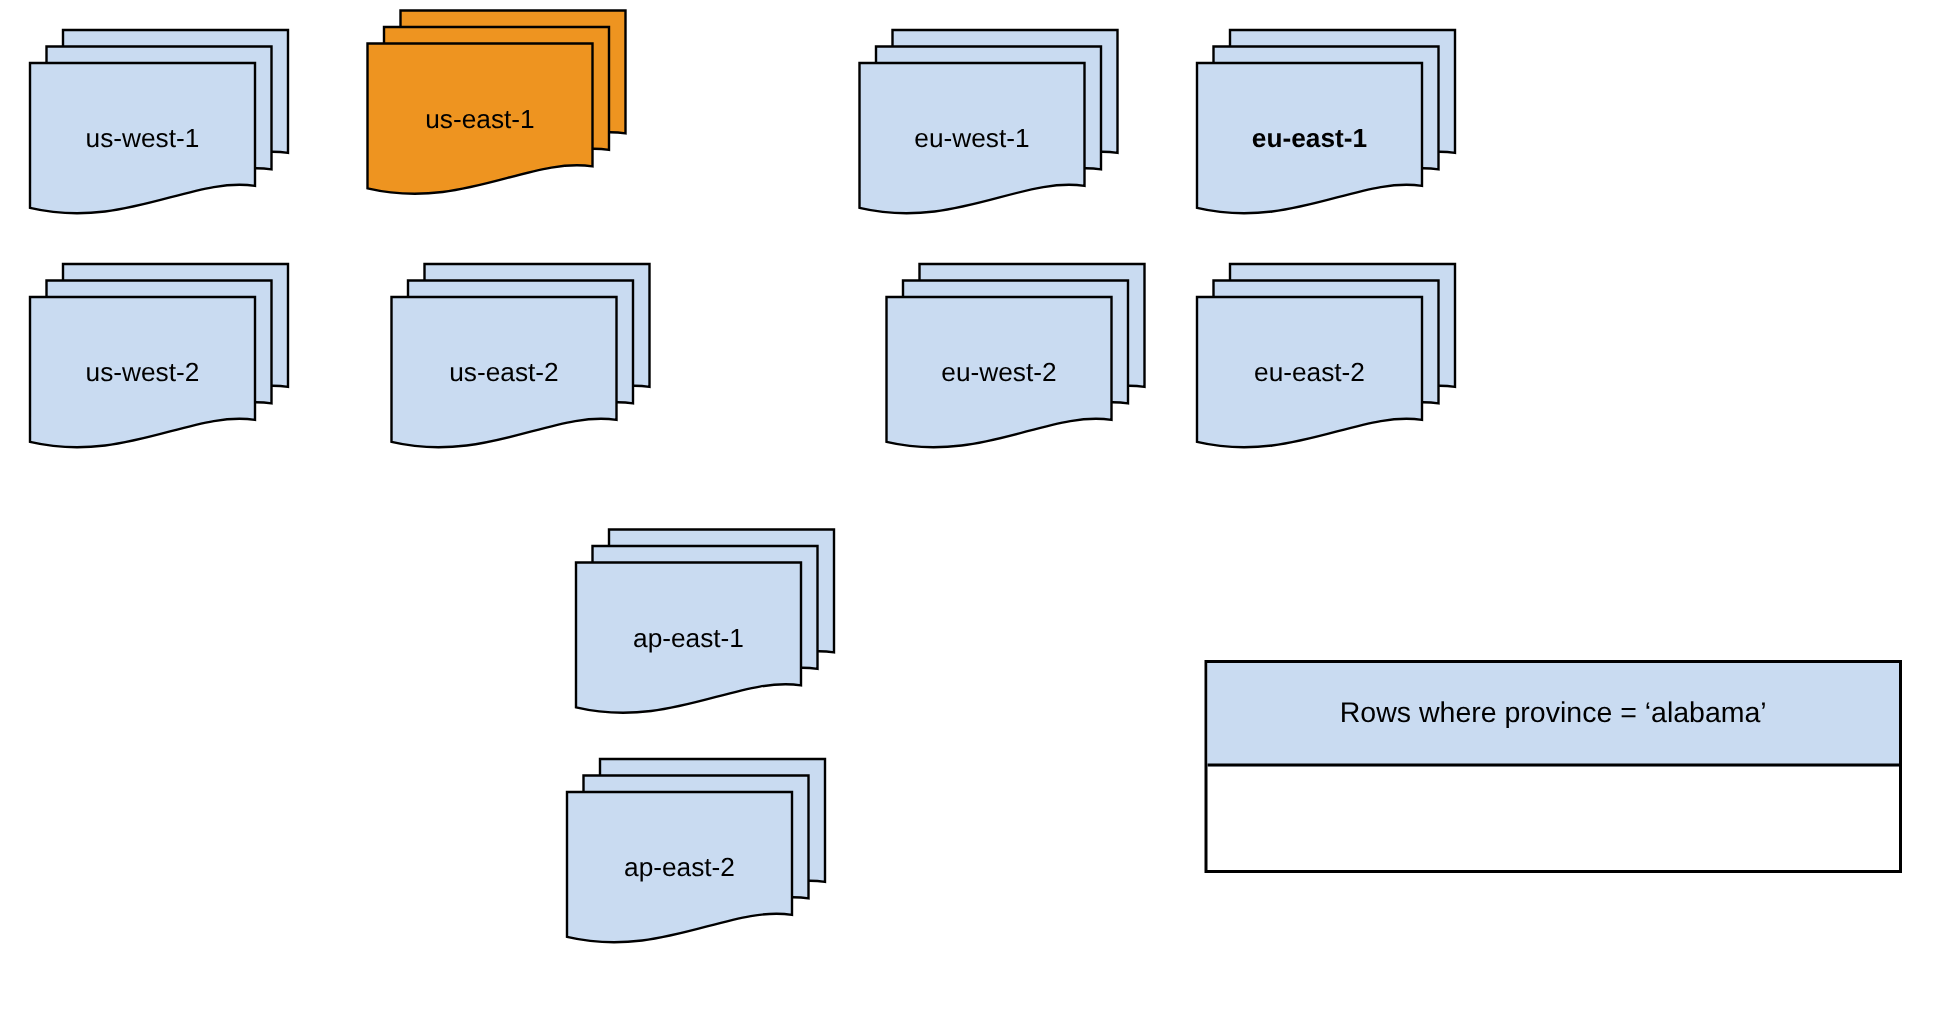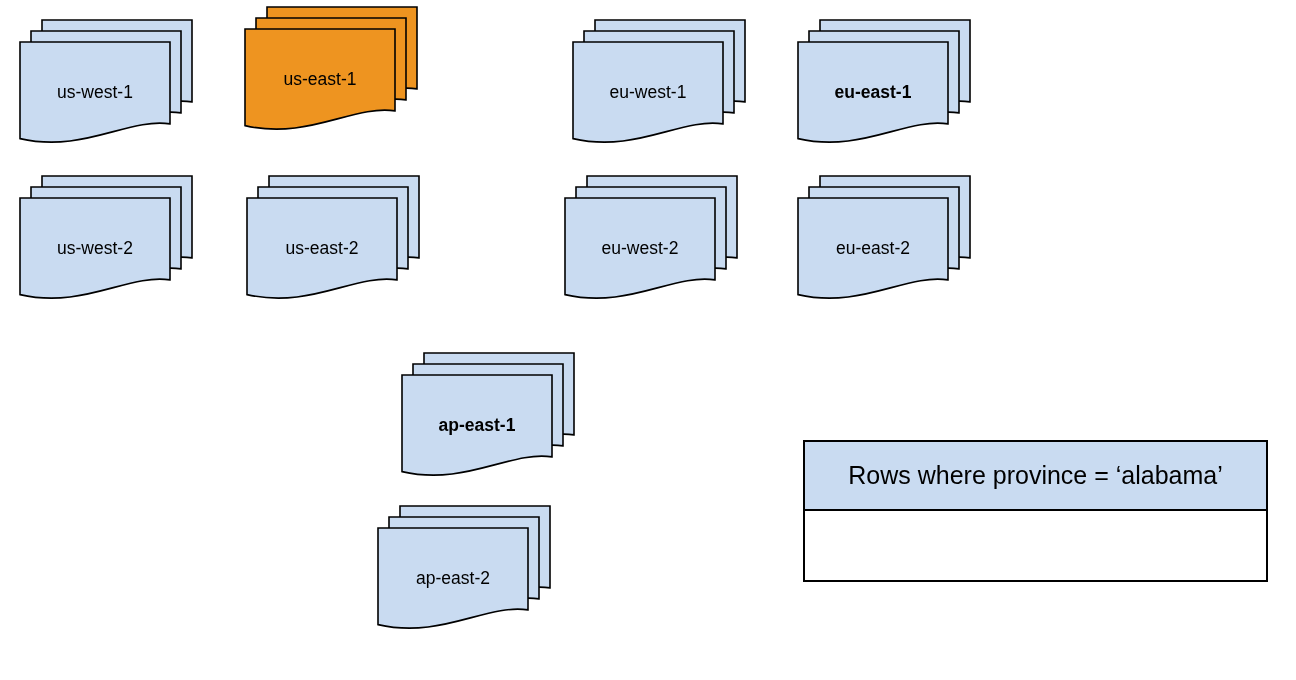--- a/index.html
+++ b/index.html
@@ -55,21 +55,21 @@
   }
   .legend-row.blue {
     background: #c9dbf1;
     border-bottom: 2px solid #000000;
   }
   .legend-row.orange {
     background: #ee9420;
   }
   .legend-text {
     font-family: "Liberation Sans", sans-serif;
-    font-size: 25px;
+    font-size: 19px;
     color: #000000;
     white-space: nowrap;
   }
 </style>
 </head>
 <body>
 
 <div id="canvas">
 
   <div id="stacks">
@@ -90,37 +90,37 @@
         </svg>
       </div>
       <div class="stack" style="left: 245px; top: 29px;">
         <svg viewBox="0 0 210 160">
           <path d="M 0 0 L 150 0 L 150 81.9 C 108 75.6, 63 111.30000000000001, 0 96.60000000000001 Z" transform="translate(22,-22)" fill="#ee9420" stroke="#000000" stroke-width="1.6" stroke-linejoin="miter"></path>
           <path d="M 0 0 L 150 0 L 150 81.9 C 108 75.6, 63 111.30000000000001, 0 96.60000000000001 Z" transform="translate(11,-11)" fill="#ee9420" stroke="#000000" stroke-width="1.6" stroke-linejoin="miter"></path>
           <path d="M 0 0 L 150 0 L 150 81.9 C 108 75.6, 63 111.30000000000001, 0 96.60000000000001 Z" transform="translate(0,0)" fill="#ee9420" stroke="#000000" stroke-width="1.6" stroke-linejoin="miter"></path>
           <text class="doc-label" x="75" y="51.449999999999996">us-east-1</text>
         </svg>
       </div>
-      <div class="stack" style="left: 247px; top: 198px; text-decoration: underline;">
+      <div class="stack" style="left: 261px; top: 198px; text-decoration: underline;">
         <svg viewBox="0 0 210 160">
           <path d="M 0 0 L 150 0 L 150 81.9 C 108 75.6, 63 111.30000000000001, 0 96.60000000000001 Z" transform="translate(22,-22)" fill="#c9dbf1" stroke="#000000" stroke-width="1.6" stroke-linejoin="miter"></path>
           <path d="M 0 0 L 150 0 L 150 81.9 C 108 75.6, 63 111.30000000000001, 0 96.60000000000001 Z" transform="translate(11,-11)" fill="#c9dbf1" stroke="#000000" stroke-width="1.6" stroke-linejoin="miter"></path>
           <path d="M 0 0 L 150 0 L 150 81.9 C 108 75.6, 63 111.30000000000001, 0 96.60000000000001 Z" transform="translate(0,0)" fill="#c9dbf1" stroke="#000000" stroke-width="1.6" stroke-linejoin="miter"></path>
           <text class="doc-label" x="75" y="51.449999999999996">us-east-2</text>
         </svg>
       </div>
       <div class="stack" style="left: 573px; top: 42px; text-align: right;">
         <svg viewBox="0 0 210 160">
           <path d="M 0 0 L 150 0 L 150 81.9 C 108 75.6, 63 111.30000000000001, 0 96.60000000000001 Z" transform="translate(22,-22)" fill="#c9dbf1" stroke="#000000" stroke-width="1.6" stroke-linejoin="miter"></path>
           <path d="M 0 0 L 150 0 L 150 81.9 C 108 75.6, 63 111.30000000000001, 0 96.60000000000001 Z" transform="translate(11,-11)" fill="#c9dbf1" stroke="#000000" stroke-width="1.6" stroke-linejoin="miter"></path>
           <path d="M 0 0 L 150 0 L 150 81.9 C 108 75.6, 63 111.30000000000001, 0 96.60000000000001 Z" transform="translate(0,0)" fill="#c9dbf1" stroke="#000000" stroke-width="1.6" stroke-linejoin="miter"></path>
           <text class="doc-label" x="75" y="51.449999999999996">eu-west-1</text>
         </svg>
       </div>
-      <div class="stack" style="left: 565px; top: 198px;">
+      <div class="stack" style="left: 591px; top: 198px;">
         <svg viewBox="0 0 210 160">
           <path d="M 0 0 L 150 0 L 150 81.9 C 108 75.6, 63 111.30000000000001, 0 96.60000000000001 Z" transform="translate(22,-22)" fill="#c9dbf1" stroke="#000000" stroke-width="1.6" stroke-linejoin="miter"></path>
           <path d="M 0 0 L 150 0 L 150 81.9 C 108 75.6, 63 111.30000000000001, 0 96.60000000000001 Z" transform="translate(11,-11)" fill="#c9dbf1" stroke="#000000" stroke-width="1.6" stroke-linejoin="miter"></path>
           <path d="M 0 0 L 150 0 L 150 81.9 C 108 75.6, 63 111.30000000000001, 0 96.60000000000001 Z" transform="translate(0,0)" fill="#c9dbf1" stroke="#000000" stroke-width="1.6" stroke-linejoin="miter"></path>
           <text class="doc-label" x="75" y="51.449999999999996">eu-west-2</text>
         </svg>
       </div>
       <div class="stack" style="left: 798px; top: 42px; font-weight: bold;">
         <svg viewBox="0 0 210 160">
           <path d="M 0 0 L 150 0 L 150 81.9 C 108 75.6, 63 111.30000000000001, 0 96.60000000000001 Z" transform="translate(22,-22)" fill="#c9dbf1" stroke="#000000" stroke-width="1.6" stroke-linejoin="miter"></path>
@@ -130,21 +130,21 @@
         </svg>
       </div>
       <div class="stack" style="left: 798px; top: 198px;">
         <svg viewBox="0 0 210 160">
           <path d="M 0 0 L 150 0 L 150 81.9 C 108 75.6, 63 111.30000000000001, 0 96.60000000000001 Z" transform="translate(22,-22)" fill="#c9dbf1" stroke="#000000" stroke-width="1.6" stroke-linejoin="miter"></path>
           <path d="M 0 0 L 150 0 L 150 81.9 C 108 75.6, 63 111.30000000000001, 0 96.60000000000001 Z" transform="translate(11,-11)" fill="#c9dbf1" stroke="#000000" stroke-width="1.6" stroke-linejoin="miter"></path>
           <path d="M 0 0 L 150 0 L 150 81.9 C 108 75.6, 63 111.30000000000001, 0 96.60000000000001 Z" transform="translate(0,0)" fill="#c9dbf1" stroke="#000000" stroke-width="1.6" stroke-linejoin="miter"></path>
           <text class="doc-label" x="75" y="51.449999999999996">eu-east-2</text>
         </svg>
       </div>
-      <div class="stack" style="left: 402px; top: 375px; font-weight: bold;">
+      <div class="stack" style="left: 384px; top: 375px;">
         <svg viewBox="0 0 210 160">
           <path d="M 0 0 L 150 0 L 150 81.9 C 108 75.6, 63 111.30000000000001, 0 96.60000000000001 Z" transform="translate(22,-22)" fill="#c9dbf1" stroke="#000000" stroke-width="1.6" stroke-linejoin="miter"></path>
           <path d="M 0 0 L 150 0 L 150 81.9 C 108 75.6, 63 111.30000000000001, 0 96.60000000000001 Z" transform="translate(11,-11)" fill="#c9dbf1" stroke="#000000" stroke-width="1.6" stroke-linejoin="miter"></path>
           <path d="M 0 0 L 150 0 L 150 81.9 C 108 75.6, 63 111.30000000000001, 0 96.60000000000001 Z" transform="translate(0,0)" fill="#c9dbf1" stroke="#000000" stroke-width="1.6" stroke-linejoin="miter"></path>
           <text class="doc-label" x="75" y="51.449999999999996">ap-east-1</text>
         </svg>
       </div>
       <div class="stack" style="left: 378px; top: 528px;">
         <svg viewBox="0 0 210 160">
           <path d="M 0 0 L 150 0 L 150 81.9 C 108 75.6, 63 111.30000000000001, 0 96.60000000000001 Z" transform="translate(22,-22)" fill="#c9dbf1" stroke="#000000" stroke-width="1.6" stroke-linejoin="miter"></path>

